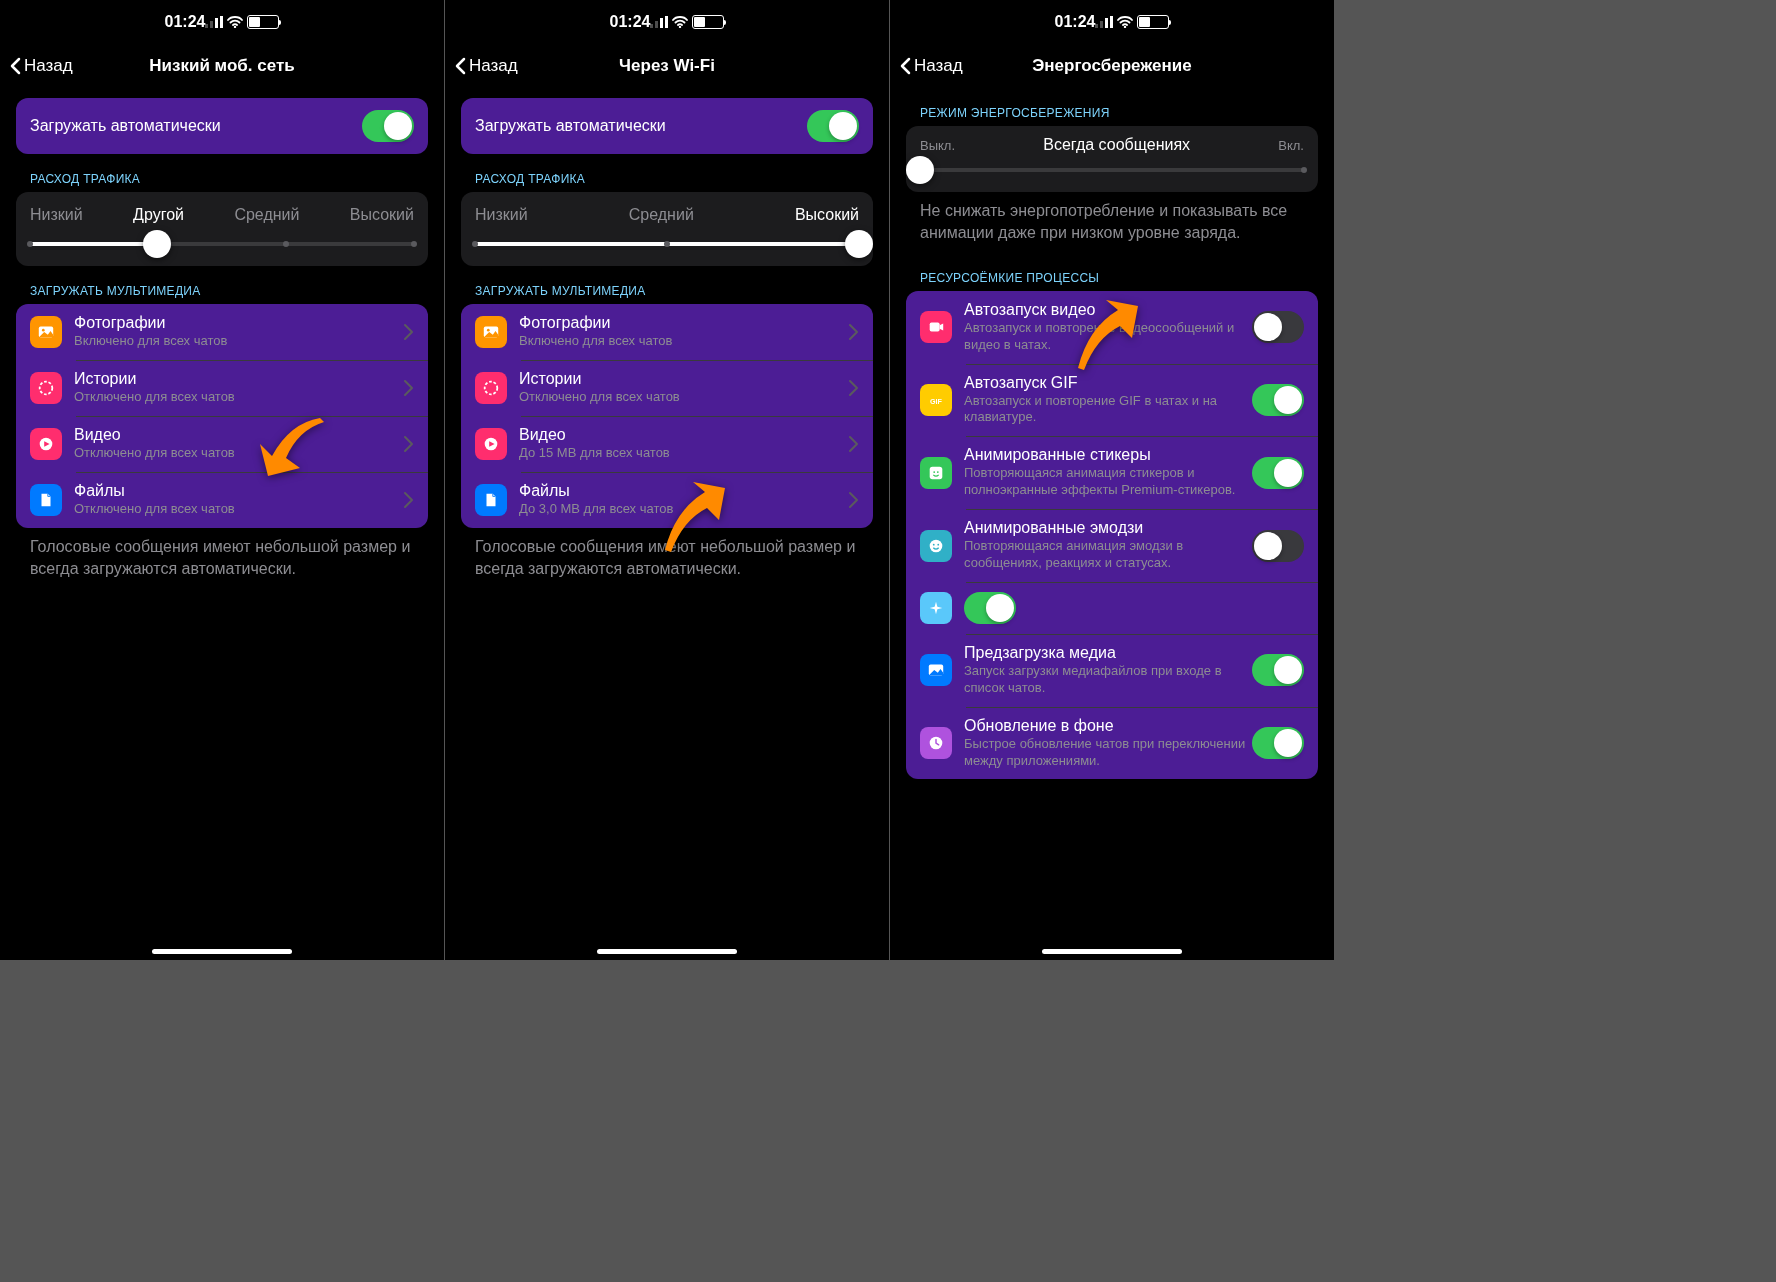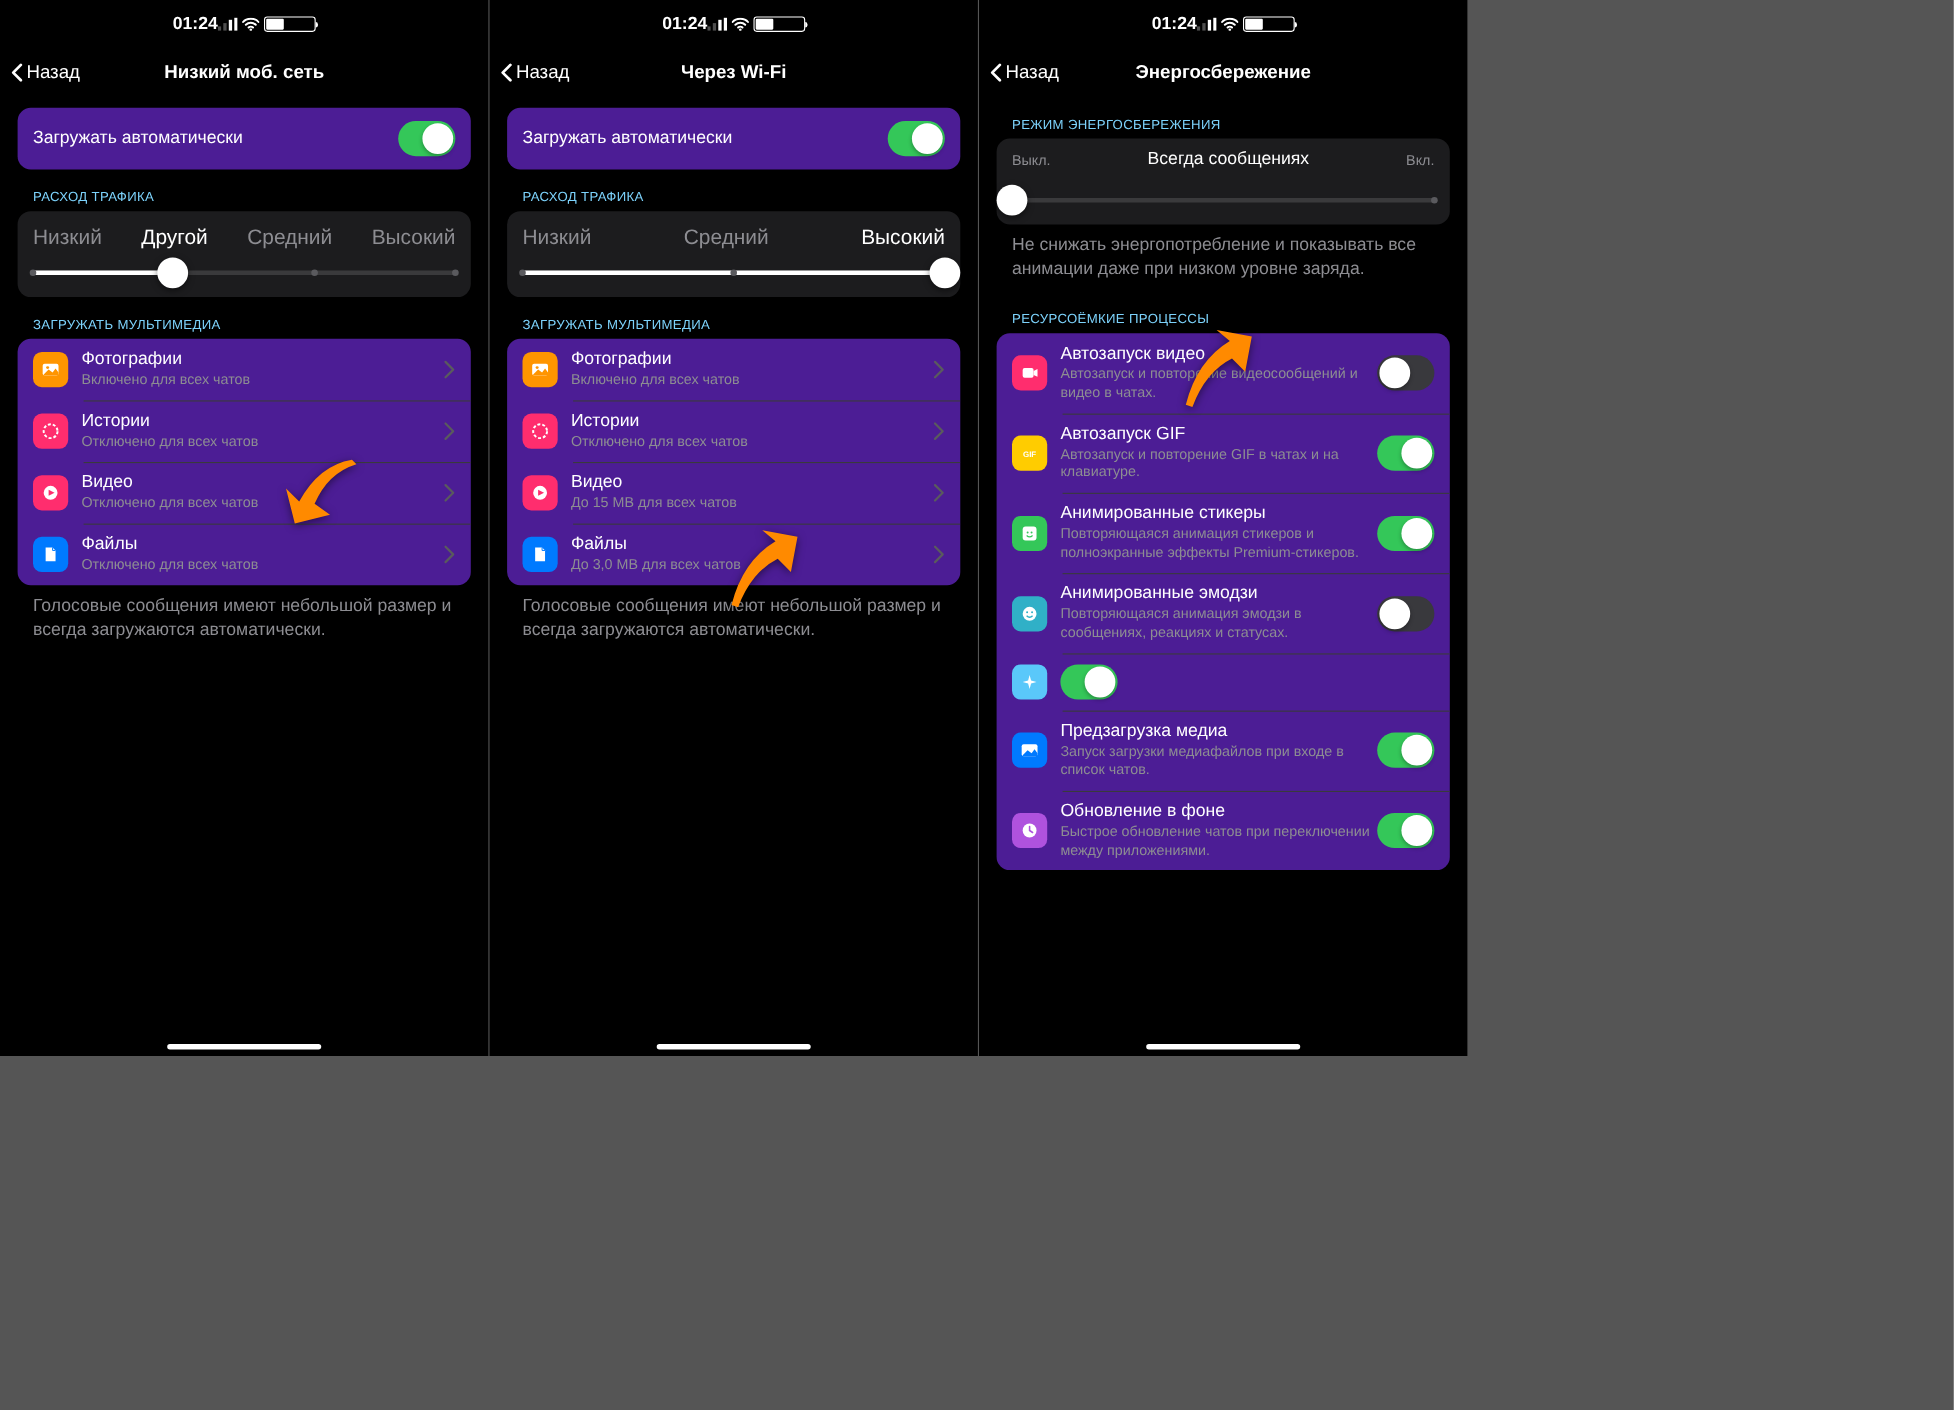--- a/index.html
+++ b/index.html
@@ -3,21 +3,21 @@
 <meta charset="utf-8">
 <style>
   * { box-sizing: border-box; margin: 0; padding: 0; }
   body { background: #555; font-family: -apple-system, "SF Pro Text", "Helvetica Neue", Arial, sans-serif; display: flex; gap: 1px; }
   .screen { width: 444px; height: 960px; background: #000; position: relative; overflow: hidden; color: #fff; }
   .status-bar { height: 44px; display: flex; align-items: center; justify-content: center; padding: 0 20px; font-size: 15px; font-weight: 600; }
   .status-left { font-size: 16px; }
   .status-right { display: flex; align-items: center; gap: 4px; }
   .signal svg, .wifi svg { display:block; }
   .battery-box { display:flex; align-items:center; gap:2px; }
-  .battery { width: 47px; height: 14px; border: 1px solid #fff; border-radius: 3px; padding: 1px; position: relative; display:flex; align-items:center; }
+  .battery { width: 32px; height: 14px; border: 1px solid #fff; border-radius: 3px; padding: 1px; position: relative; display:flex; align-items:center; }
   .battery::after { content:""; position:absolute; right:-3px; top:4px; width:2px; height:5px; background:#fff; border-radius:0 2px 2px 0; }
   .battery-fill { background:#fff; height:100%; width:38%; border-radius:1px; }
   .battery-text { font-size:11px; position:absolute; left:0; right:0; text-align:center; color:#000; font-weight:600; mix-blend-mode:difference; }
   .nav { height: 44px; display: flex; align-items: center; position: relative; padding: 0 8px; }
   .back { display: flex; align-items: center; color: #fff; font-size: 17px; }
   .back svg { margin-right: 2px; }
   .nav-title { position: absolute; left:0; right:0; text-align: center; font-size: 17px; font-weight: 600; pointer-events:none; }
   .content { padding: 0 16px; }
   .section-header { color: #7dd3fc; font-size: 12px; text-transform: uppercase; padding: 18px 14px 6px; letter-spacing: 0.3px; }
   .section-footer { color: #8d8d92; font-size: 16px; padding: 8px 14px; line-height: 1.4; }
@@ -31,36 +31,36 @@
   .cell-title { font-size: 16px; color:#fff; }
   .cell-sub { font-size: 13px; color:#8d8d92; margin-top:1px; line-height:1.3; }
   .chevron { color:#5a5a5e; flex-shrink:0; }
   .toggle { width: 52px; height: 32px; border-radius: 16px; position: relative; flex-shrink:0; }
   .toggle.on { background: #34c759; }
   .toggle.off { background: #39393d; }
   .toggle .knob { width: 28px; height: 28px; border-radius: 50%; background: #fff; position: absolute; top: 2px; box-shadow: 0 2px 4px rgba(0,0,0,0.3); }
   .toggle.on .knob { right: 2px; }
   .toggle.off .knob { left: 2px; }
   .slider-box { padding: 14px 14px 20px; background:#1c1c1e; border-radius:12px; }
-  .slider-labels { display:flex; justify-content:space-between; font-size:19px; color:#8d8d92; margin-bottom:18px; }
+  .slider-labels { display:flex; justify-content:space-between; font-size:16px; color:#8d8d92; margin-bottom:18px; }
   .slider-labels .active { color:#fff; }
   .slider-track { position:relative; height:4px; background:#3a3a3c; border-radius:2px; }
   .slider-fill { position:absolute; left:0; top:0; bottom:0; background:#fff; border-radius:2px; }
   .slider-thumb { position:absolute; top:50%; width:28px; height:28px; background:#fff; border-radius:50%; transform:translate(-50%,-50%); box-shadow:0 2px 6px rgba(0,0,0,0.5); }
   .slider-tick { position:absolute; top:50%; width:6px; height:6px; background:#5a5a5e; border-radius:50%; transform:translate(-50%,-50%); }
   .home-ind { position:absolute; bottom:6px; left:50%; transform:translateX(-50%); width:140px; height:5px; background:#fff; border-radius:3px; }
   
   .ic-orange { background:#ff9500; }
   .ic-blue { background:#007aff; } .ic-green { background:#34c759; } .ic-teal{ background:#30b0c7; }
   .ic-lblue{ background:#5ac8fa; } .ic-purple{ background:#af52de; } .ic-pink2{ background:#ff2d6e;}
   .ic-yellow{ background:#ffcc00; }
   .arrow-annot { position:absolute; pointer-events:none; }
   .arrow-annot svg { filter: drop-shadow(0 2px 4px rgba(0,0,0,0.5)); }
   .power-slider-box { padding: 10px 14px 20px; background:#1c1c1e; border-radius:12px; }
-  .power-labels { display:flex; justify-content:space-between; align-items:center; margin-bottom:26px; }
+  .power-labels { display:flex; justify-content:space-between; align-items:center; margin-bottom:14px; }
   .power-labels .side { font-size:13px; color:#8d8d92; }
   .power-labels .mid { font-size:16px; color:#fff; }
 </style>
 </head>
 <body>
 
 <svg width="0" height="0" style="position:absolute">
   <defs>
     <g id="chevron-left">
         <path d="M11 2 L4 9 L11 16" stroke="currentColor" stroke-width="2.5" fill="none" stroke-linecap="round" stroke-linejoin="round"></path>

